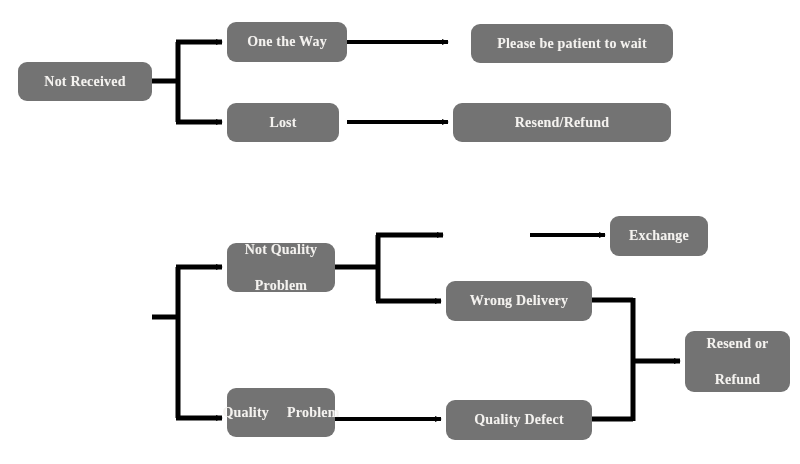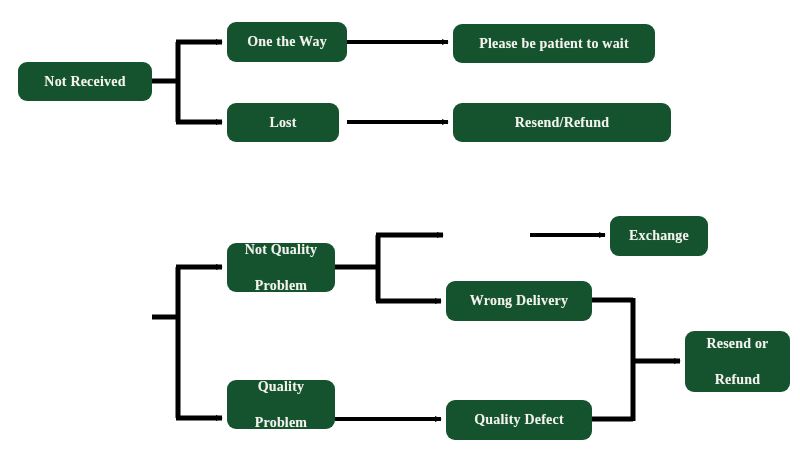--- a/index.html
+++ b/index.html
@@ -19,21 +19,21 @@
   }
   #edges {
     position: absolute;
     left: 0;
     top: 0;
     width: 800px;
     height: 464px;
   }
   .node {
     position: absolute;
-    background: #14532d;
+    background: #737373;
     border-radius: 9px;
     color: #f4f2ef;
     display: flex;
     align-items: center;
     justify-content: center;
     text-align: center;
     font-weight: bold;
     font-size: 14px;
     line-height: 1.12;
     letter-spacing: 0.2px;
@@ -118,39 +118,39 @@
   </svg>
 
   <div class="node" style="left:18px; top:62px; width:134px; height:39px;font-family:Liberation Serif, serif;">
     <span>Not Received</span>
   </div>
 
   <div class="node" style="left:227px; top:22px; width:120px; height:40px;">
     <span>One the Way</span>
   </div>
 
-  <div class="node" style="left:453px; top:24px; width:202px; height:39px;">
+  <div class="node" style="left:471px; top:24px; width:202px; height:39px;">
     <span>Please be patient to wait</span>
   </div>
 
   <div class="node" style="left:227px; top:103px; width:112px; height:39px;">
     <span>Lost</span>
   </div>
 
   <div class="node" style="left:453px; top:103px; width:218px; height:39px;">
     <span>Resend/Refund</span>
   </div>
 
 
   <div class="node two-line" style="left:227px; top:243px; width:108px; height:49px; flex-direction:column;">
     <span>Not Quality</span>
     <span>Problem</span>
   </div>
 
-  <div class="node two-line" style="left:227px; top:380px; width:108px; height:49px; flex-direction:column;">
+  <div class="node two-line" style="left:227px; top:388px; width:108px; height:49px; flex-direction:row;">
     <span>Quality</span>
     <span>Problem</span>
   </div>
 
 
   <div class="node" style="left:610px; top:216px; width:98px; height:40px;">
     <span>Exchange</span>
   </div>
 
   <div class="node" style="left:446px; top:281px; width:146px; height:40px;text-align:right;">

